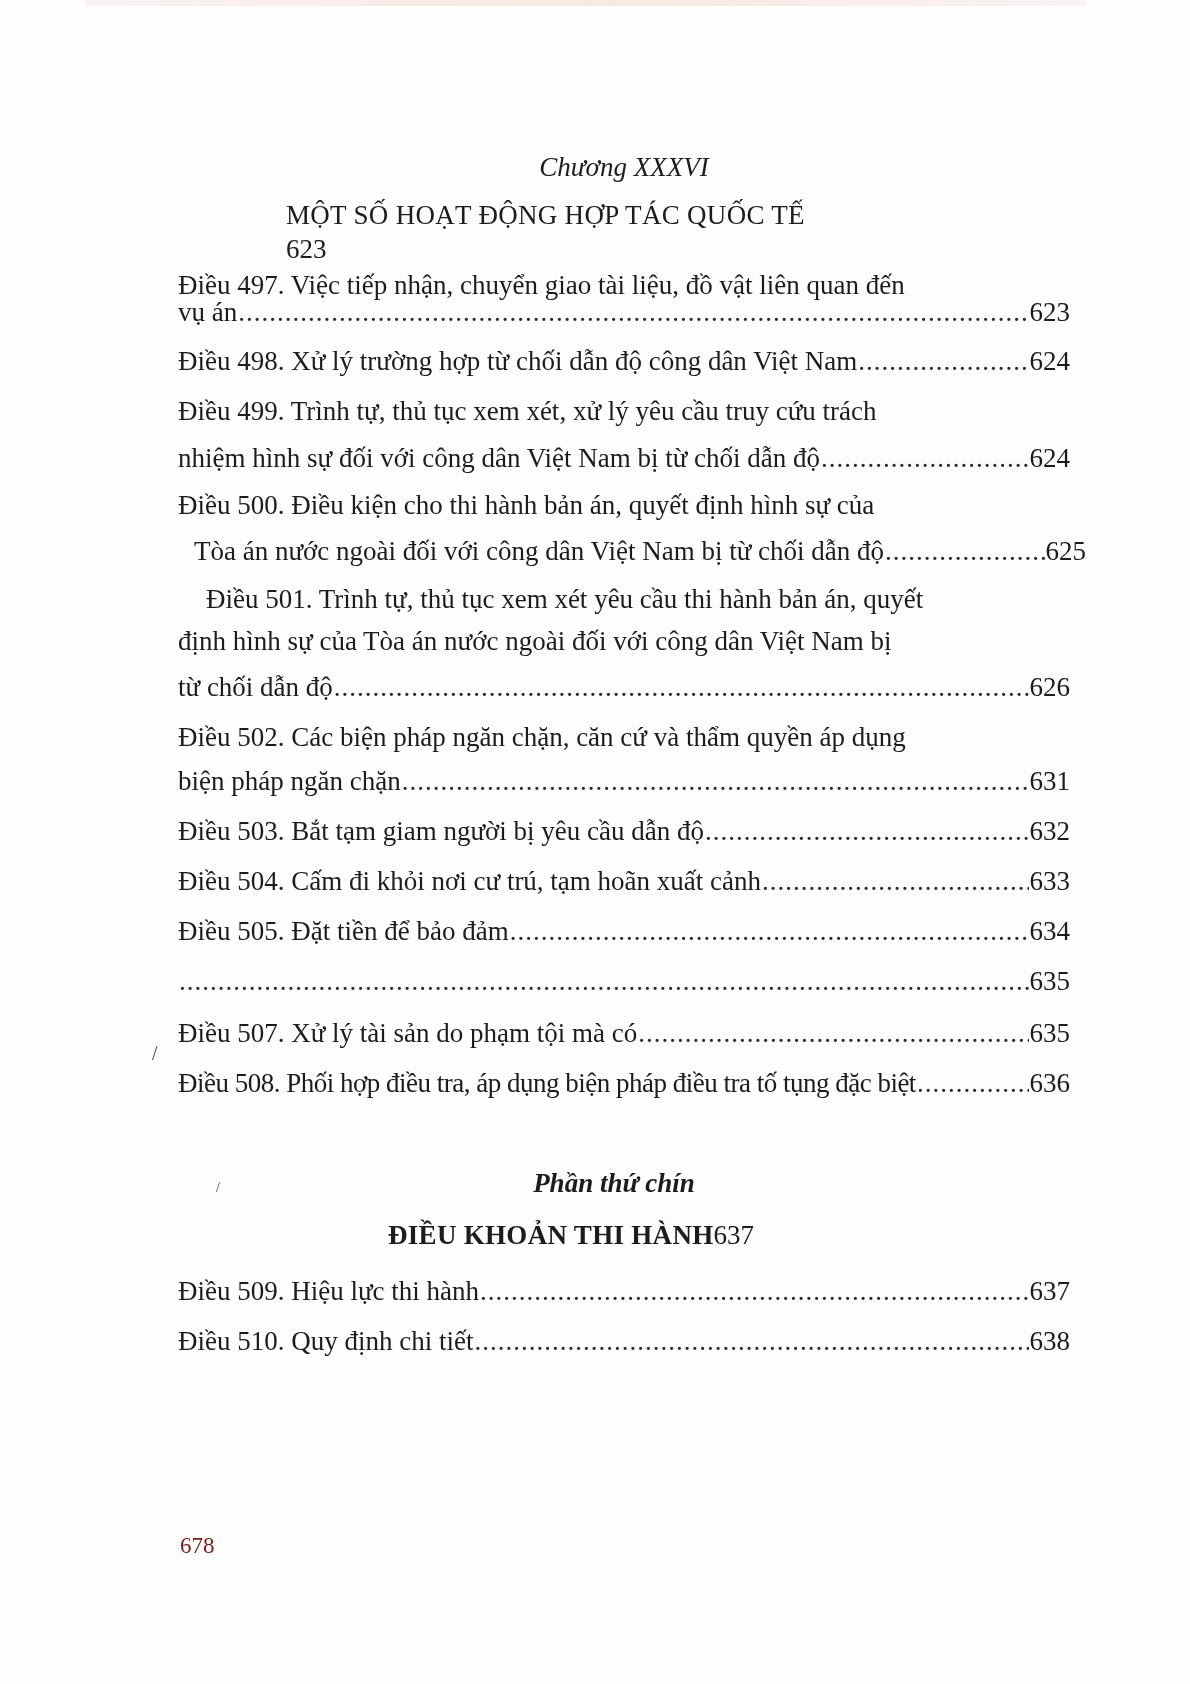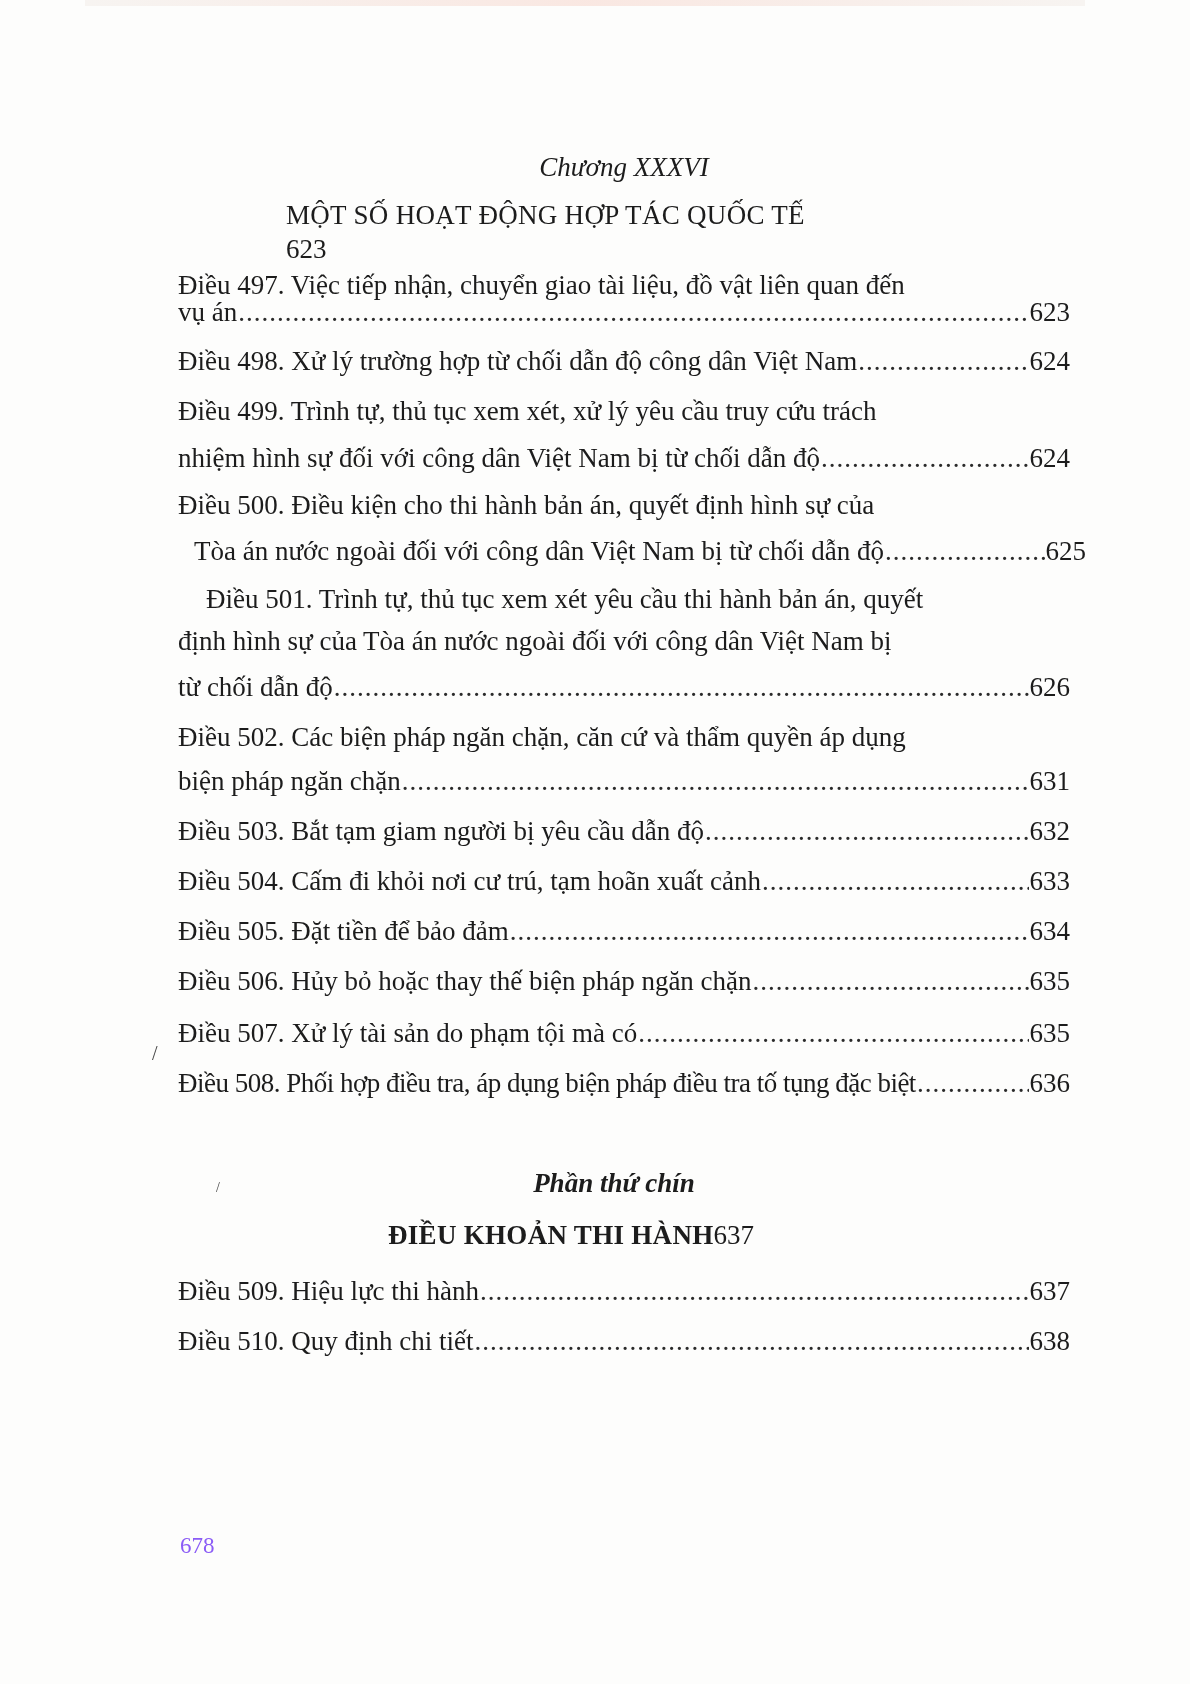--- a/index.html
+++ b/index.html
@@ -31,21 +31,21 @@
   .line .pg { flex: 0 0 auto; }
   .line.plain { width: auto; }
   .center {
     position: absolute; left: 178px; width: 892px; text-align: center;
     font-size: 27px; line-height: 34px;
   }
   .italic { font-style: italic; }
   .heading-row { position: absolute; left: 286px; width: 784px; font-size: 27px; line-height: 34px; display: flex; align-items: baseline; white-space: nowrap; }
   .heading-row .txt { letter-spacing: 0.3px; }
   .bold { font-weight: bold; }
-  .folio { position: absolute; left: 180px; top: 1533px; font-size: 23px; color: #8b5cf6; }
+  .folio { position: absolute; left: 180px; top: 1533px; font-size: 23px; color: #7f1d1d; }
   .mark { position: absolute; font-size: 20px; color: #444; }
 </style>
 </head>
 <body>
 
 <div class="top-edge"></div>
 
 <div class="page">
 
   <div class="center italic" style="top:150px;">Chương XXXVI</div>
@@ -121,21 +121,20 @@
     <span class="pg">633</span>
   </div>
 
   <div class="line" style="top:914px;">
     <span class="txt">Điều 505. Đặt tiền để bảo đảm</span>
     <span class="dots"></span>
     <span class="pg">634</span>
   </div>
 
   <div class="line" style="top:964px;">
-    <span class="txt">Điều 506. Hủy bỏ hoặc thay thế biện pháp ngăn chặn</span>
     <span class="dots"></span>
     <span class="pg">635</span>
   </div>
 
   <div class="line" style="top:1016px;font-family:Liberation Serif, serif;">
     <span class="txt">Điều 507. Xử lý tài sản do phạm tội mà có</span>
     <span class="dots"></span>
     <span class="pg">635</span>
   </div>
 

